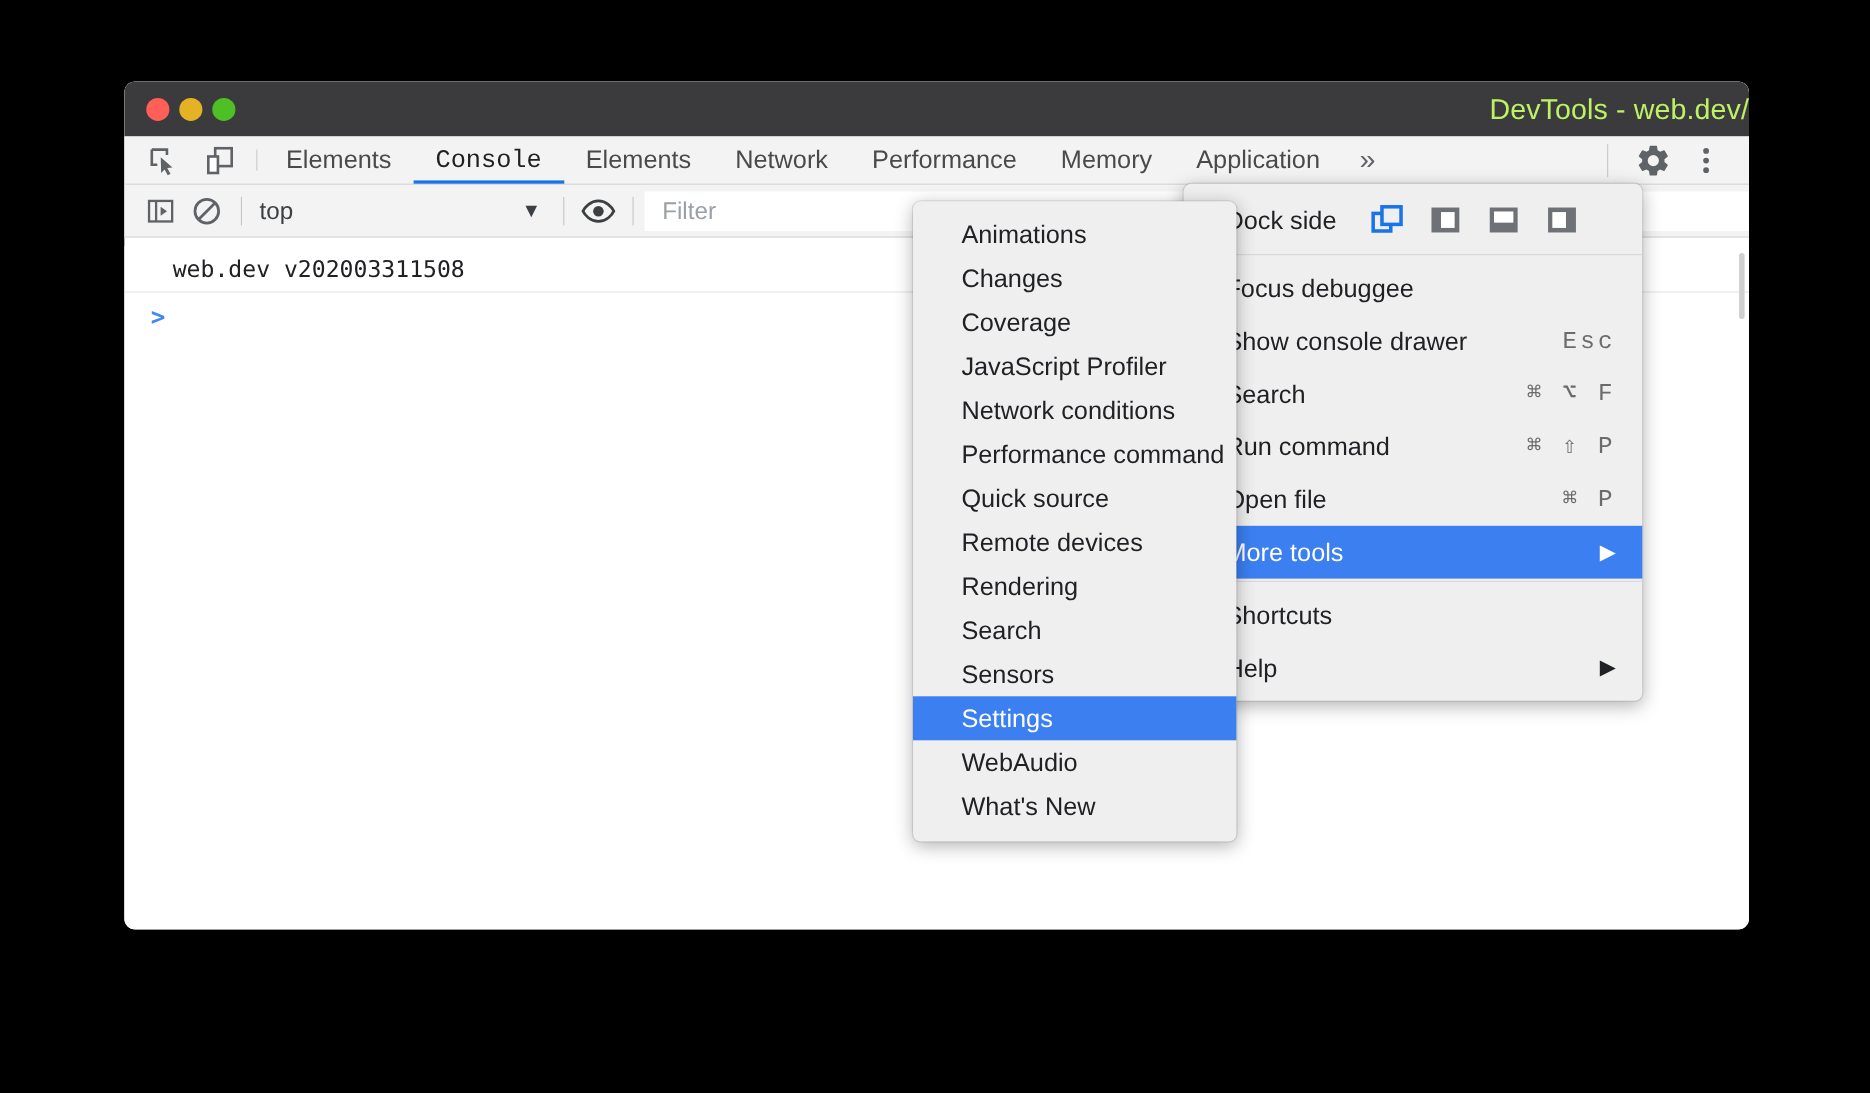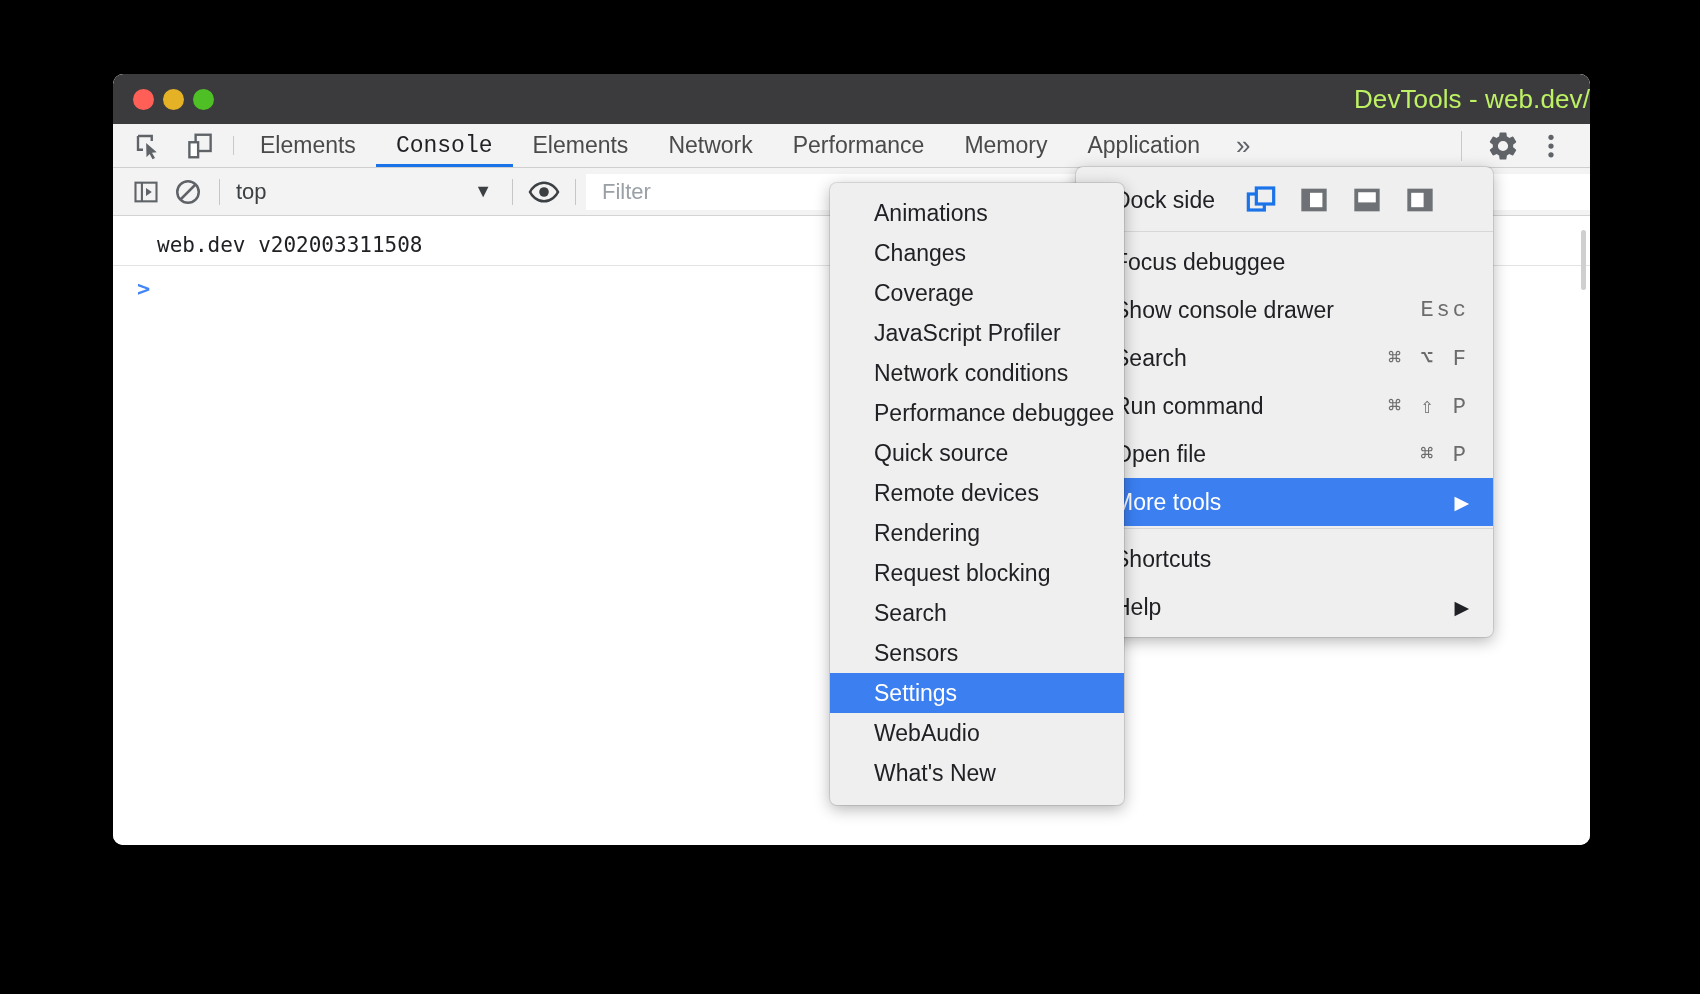--- a/index.html
+++ b/index.html
@@ -456,25 +456,24 @@
         </div>
       </div>
   </div>
 
   <div id="submenu">
       <div class="sub-item">Animations</div>
       <div class="sub-item">Changes</div>
       <div class="sub-item">Coverage</div>
       <div class="sub-item">JavaScript Profiler</div>
       <div class="sub-item">Network conditions</div>
-      <div class="sub-item">Performance debuggee</div>
+      <div class="sub-item">Performance command</div>
       <div class="sub-item">Quick source</div>
       <div class="sub-item">Remote devices</div>
       <div class="sub-item">Rendering</div>
-      <div class="sub-item">Request blocking</div>
       <div class="sub-item">Search</div>
       <div class="sub-item">Sensors</div>
       <div class="sub-item selected">Settings</div>
       <div class="sub-item">WebAudio</div>
       <div class="sub-item">What's New</div>
     </div>
 
 </div>
 
 </body></html>

